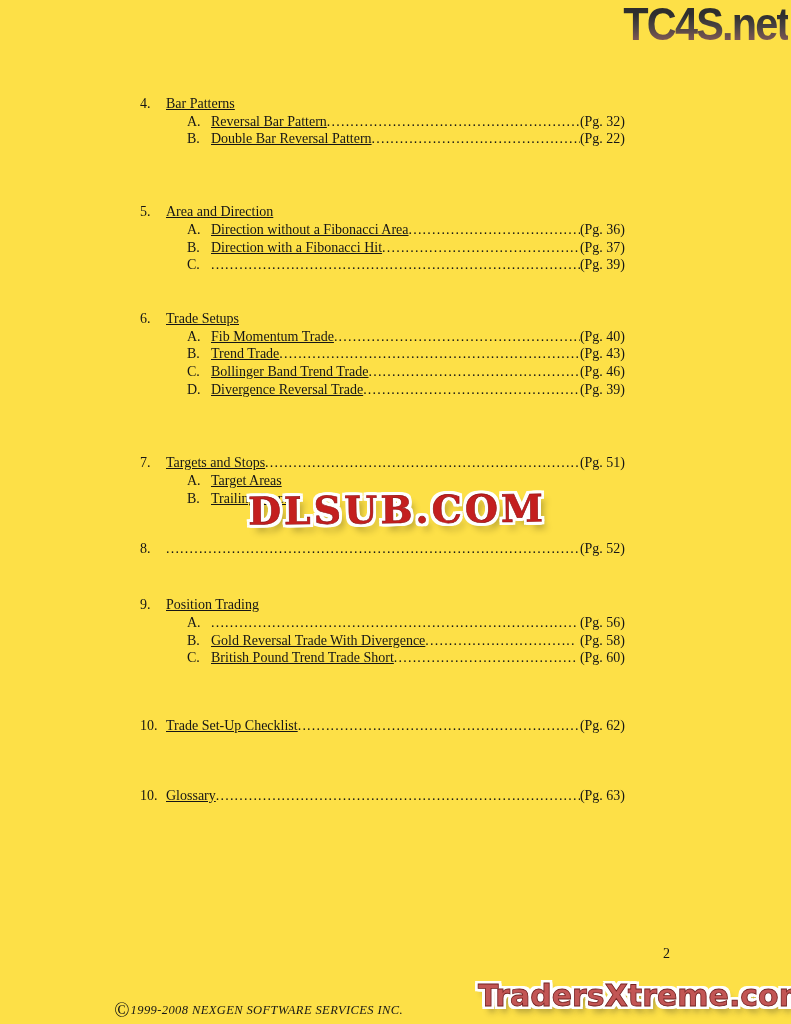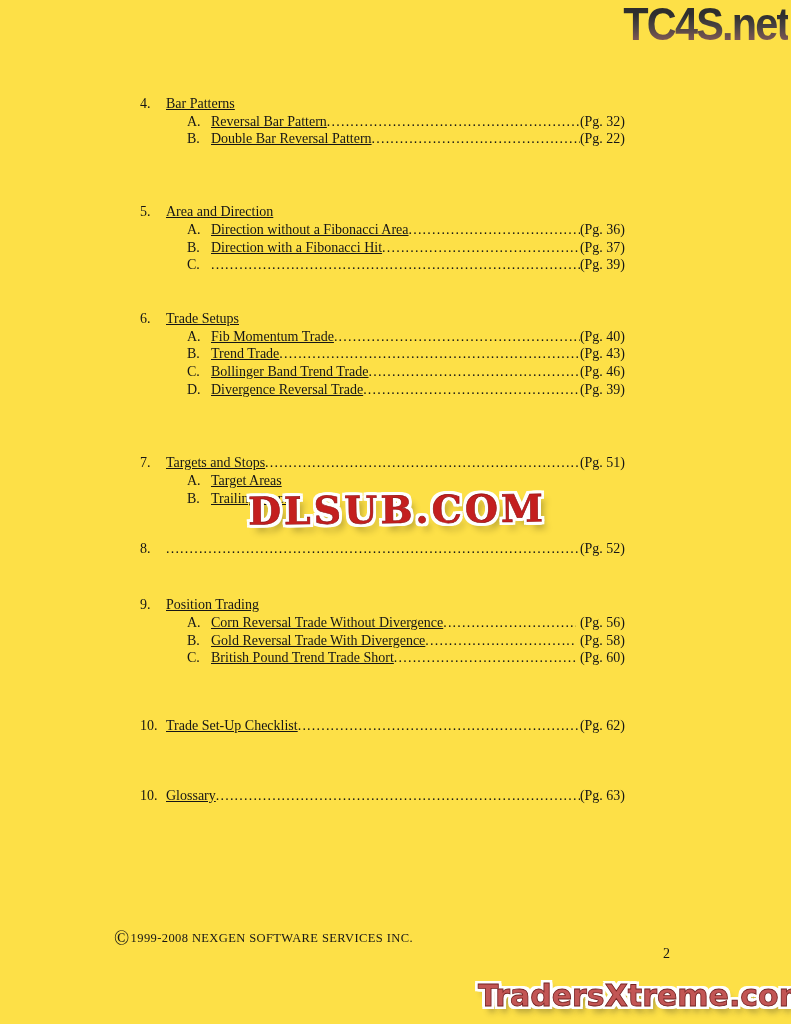--- a/index.html
+++ b/index.html
@@ -68,22 +68,22 @@
       -3px -3px 0 #fff, 3px -3px 0 #fff, -3px 3px 0 #fff, 3px 3px 0 #fff,
       -3px 0 0 #fff, 3px 0 0 #fff, 0 -3px 0 #fff, 0 3px 0 #fff,
       -3px 1px 0 #fff, 3px 1px 0 #fff, 1px -3px 0 #fff, 1px 3px 0 #fff,
       -3px -1px 0 #fff, 3px -1px 0 #fff, -1px -3px 0 #fff, -1px 3px 0 #fff,
       5px 7px 7px rgba(0,0,0,.30);
     transform:rotate(-.6deg);
   }
 
   
   .copyright{
-    position:absolute;left:114px;top:927px;
-    font-size:12.5px;letter-spacing:.4px;white-space:pre;
+    position:absolute;left:114px;top:999px;
+    font-size:12.5px;letter-spacing:.4px;white-space:pre;font-style:italic;
   }
   .copyright .sym{font-size:20px;vertical-align:-3px;margin-right:1px;}
   .pagenum{
     position:absolute;left:663px;top:946px;font-size:14px;
   }
 
   
   .tradersxtreme{
     position:absolute;left:478px;top:976px;
     font-family:"DejaVu Sans", sans-serif;
@@ -207,21 +207,20 @@
       </div>
     </div>
 
     <div class="sec s9">
       <div class="row head">
         <span class="num">9.</span>
         <span class="title">Position Trading</span>
       </div>
       <div class="row sub">
         <span class="num">A.</span>
-        <span class="title">Corn Reversal Trade Without Divergence</span>
         <span class="leader">.......................................................................................................................................................................</span>
         <span class="pgref"> (Pg. 56)</span>
       </div>
       <div class="row sub">
         <span class="num">B.</span>
         <span class="title">Gold Reversal Trade With Divergence</span>
         <span class="leader">.......................................................................................................................................................................</span>
         <span class="pgref"> (Pg. 58)</span>
       </div>
       <div class="row sub">

